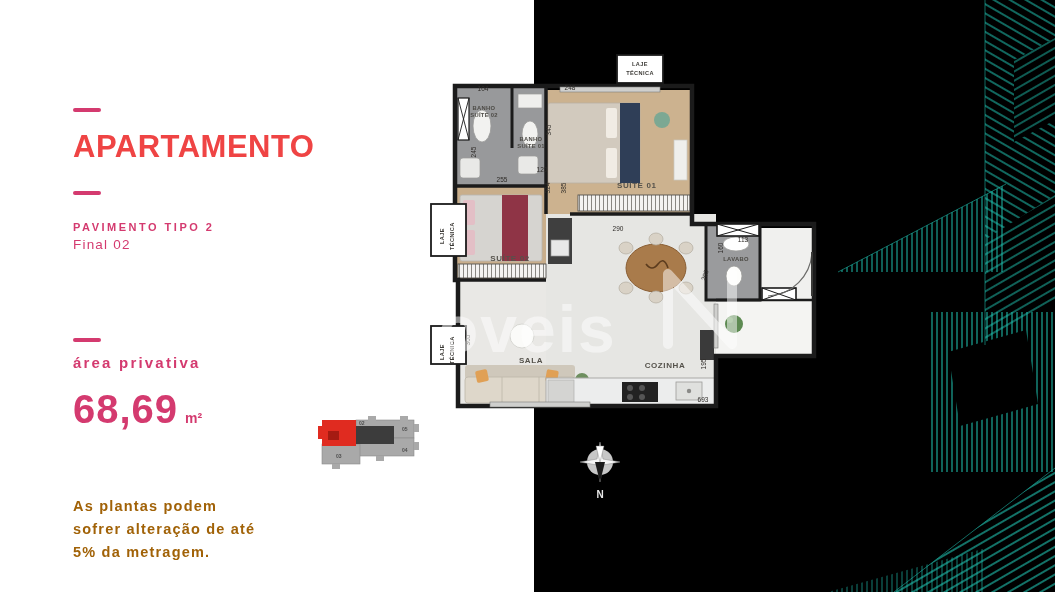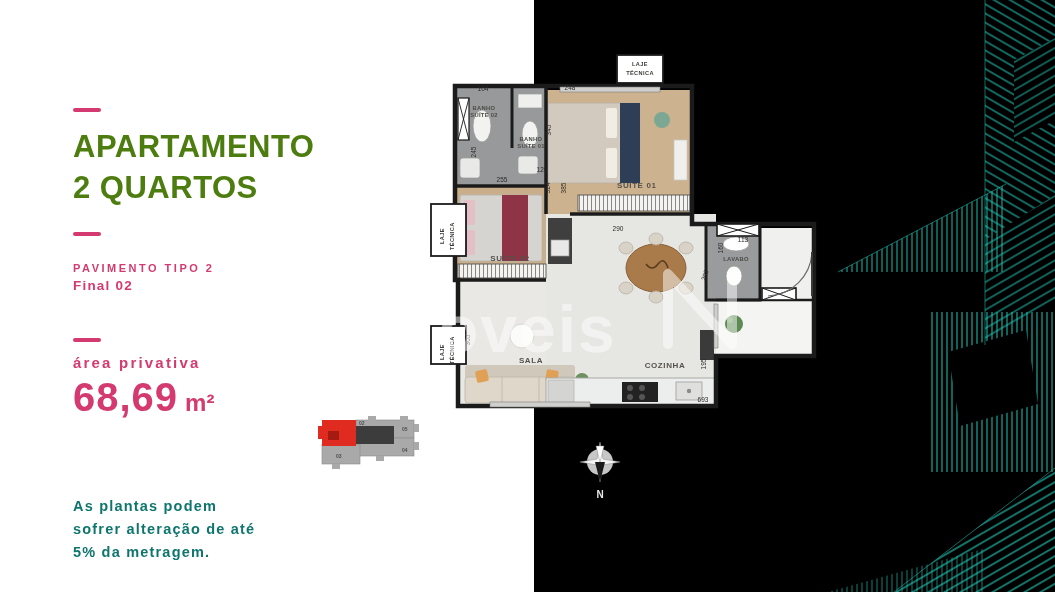--- a/index.html
+++ b/index.html
@@ -5,30 +5,30 @@
   html,body{margin:0;padding:0;background:#ffffff;}
   .stage{position:relative;width:1055px;height:592px;overflow:hidden;
          font-family:"Liberation Sans",sans-serif;background:#ffffff;}
   .bg-black{position:absolute;left:534px;top:0;width:521px;height:592px;background:#000;}
   .deco-svg{position:absolute;left:0;top:0;width:1055px;height:592px;pointer-events:none;}
 
   
   .panel{position:absolute;left:73px;color:#d43a6f;}
   .dash{width:28px;height:4px;background:#d43a6f;border-radius:2px;}
   .title-block{top:108px;}
-  .title{margin:14px 0 0 0;font-size:31px;font-weight:bold;letter-spacing:.5px;line-height:41px;color:#4d7c0f;}
+  .title{margin:14px 0 0 0;font-size:31px;font-weight:bold;letter-spacing:.5px;line-height:41px;color:#ef4444;}
   .subtitle{margin-top:26px;font-size:11px;font-weight:bold;letter-spacing:2.5px;}
-  .subtitle2{margin-top:4px;font-size:13.5px;font-weight:bold;letter-spacing:1.2px;}
+  .subtitle2{margin-top:4px;font-size:13.5px;font-weight:normal;letter-spacing:1.2px;}
   .area-block{top:338px;}
   .area-label{margin-top:12px;font-size:15px;font-weight:bold;letter-spacing:2.2px;}
-  .area-row{margin-top:4px;display:flex;align-items:baseline;gap:7px;justify-content:space-between;}
+  .area-row{margin-top:16px;display:flex;align-items:baseline;gap:7px;justify-content:space-between;}
   .area-value{font-size:40px;font-weight:bold;letter-spacing:1px;}
-  .area-unit{font-size:24px;font-weight:bold;}
+  .area-unit{font-size:14px;font-weight:bold;}
   .disclaimer{top:495px;width:185px;font-size:14.5px;font-weight:bold;
-              letter-spacing:1.2px;line-height:1.58;color:#0f766e;}
+              letter-spacing:1.2px;line-height:1.58;color:#a16207;}
 
   .keyplan{position:absolute;left:316px;top:410px;width:108px;height:62px;}
   .plan{position:absolute;left:430px;top:48px;width:392px;height:460px;}
 
   svg text{font-family:"Liberation Sans",sans-serif;}
   .dim{font-size:6.5px;fill:#2e2b28;}
   .room{font-size:8px;font-weight:bold;fill:#55524b;letter-spacing:.6px;}
   .roomsm{font-size:5.8px;font-weight:bold;fill:#4c4a45;letter-spacing:.3px;}
   .laje{font-size:5.6px;font-weight:bold;fill:#3c3a36;letter-spacing:.4px;}
   .kp-num{font-size:5px;fill:#4f4f4f;font-weight:bold;}
@@ -65,21 +65,20 @@
       <line x1="985" y1="0" x2="985" y2="345" stroke="#1fbfae" stroke-width="0.8" opacity="0.7"></line>
       <line x1="838" y1="272" x2="1006" y2="184" stroke="#1fbfae" stroke-width="0.8" opacity="0.7"></line>
       <line x1="894" y1="592" x2="1055" y2="468" stroke="#1fbfae" stroke-width="0.8" opacity="0.7"></line>
     </g>
   </svg>
 
   <div class="panel title-block">
     <div class="dash"></div>
     <div class="title">
       <div>APARTAMENTO</div>
-      <div>2 QUARTOS</div>
     </div>
     <div class="dash" style="margin-top:24px;"></div>
     <div class="subtitle">PAVIMENTO TIPO 2</div>
     <div class="subtitle2">Final 02</div>
   </div>
 
   <div class="panel area-block">
     <div class="dash"></div>
     <div class="area-label">área privativa</div>
     <div class="area-row">

